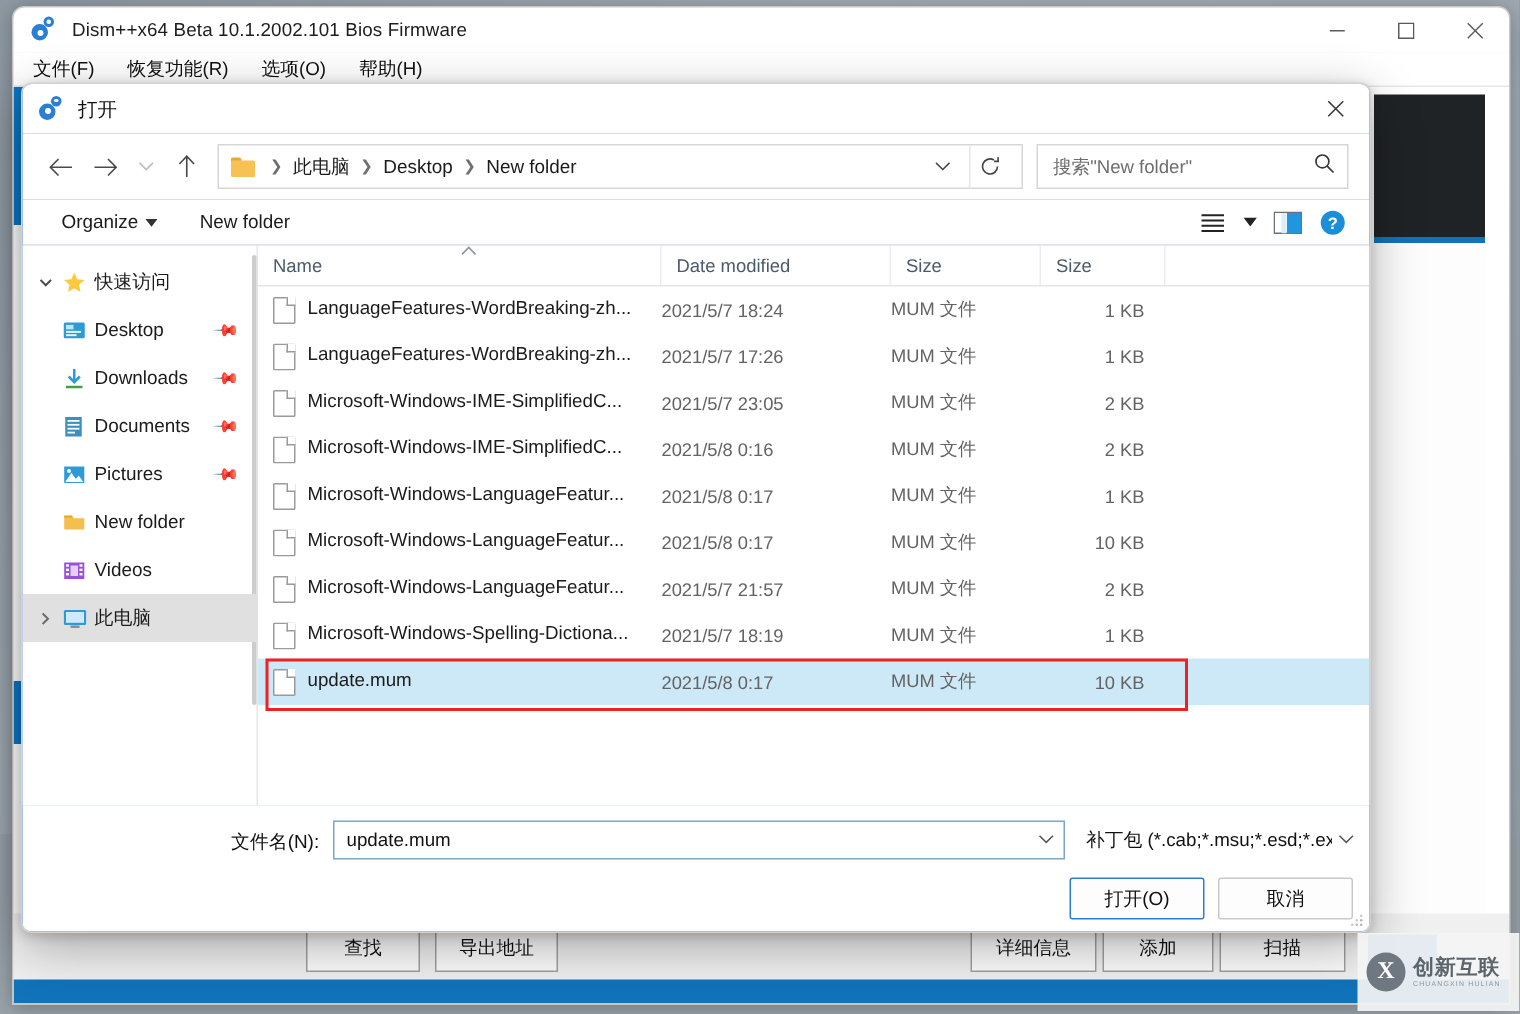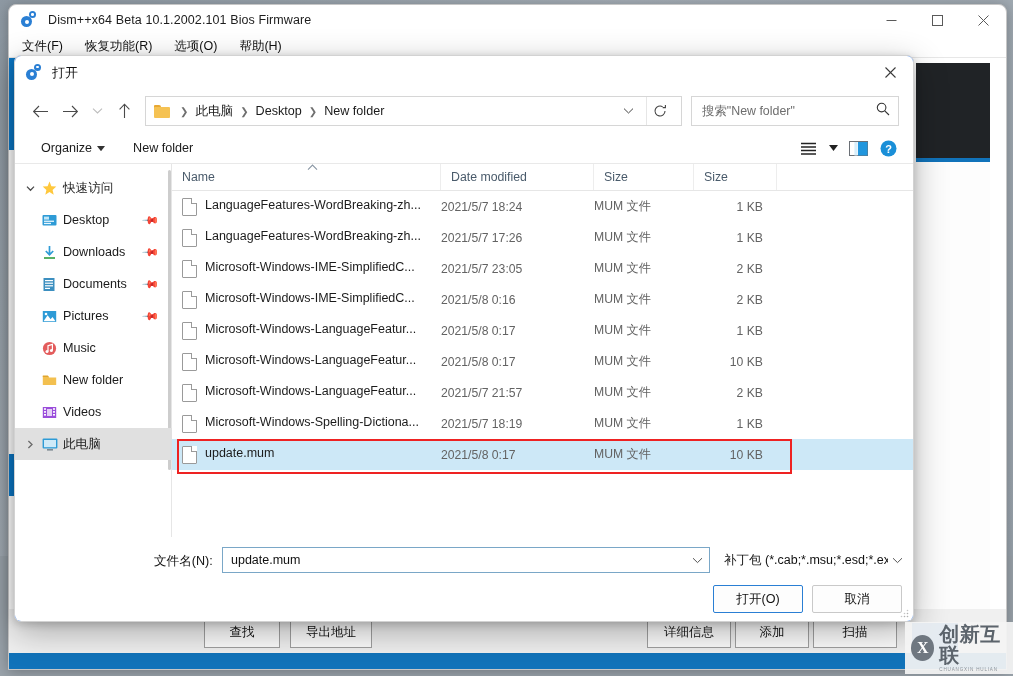--- a/index.html
+++ b/index.html
@@ -117,21 +117,21 @@
     display: flex; align-items: center; gap: 5px; padding-left: 6px;
     box-sizing: border-box;
   }
   .wm-logo {
     width: 26px; height: 26px; border-radius: 50%;
     background: #6f7780; color: #fff; font-size: 16px; font-weight: bold;
     display: flex; align-items: center; justify-content: center;
     font-family: "Liberation Serif", serif;
   }
   .wm-texts { line-height: 1.05; }
-  .wm-cn { font-size: 20px; font-weight: bold; color: #5c646c; letter-spacing: .5px; }
+  .wm-cn { font-size: 14px; font-weight: bold; color: #5c646c; letter-spacing: .5px; }
   .wm-en { font-size: 4.6px; color: #8d949b; letter-spacing: .8px; margin-top: 2px; }
 
   
   .dialog {
     position: absolute; left: 14px; top: 55px; width: 898px; height: 565px;
     background: #3b82f6;
     border: 1px solid #d2d2d2;
     border-radius: 7px;
     box-shadow: 0 10px 34px rgba(0,0,0,.30), 0 2px 8px rgba(0,0,0,.18);
     overflow: hidden;
@@ -538,31 +538,20 @@
             <svg width="15" height="15" viewBox="0 0 15 15">
                 <rect x="0.8" y="2" width="13.4" height="11" fill="#2e9bd6"></rect>
                 <path d="M1.5 12.3 L5.6 6.2 L8.6 10.3 L10.5 8 L13.5 12.3 Z" fill="#fff"></path>
                 <circle cx="4" cy="5" r="1.3" fill="#fff"></circle>
               </svg>
           </span>
           <span class="sb-label">Pictures</span>
           <span class="sb-pin">📌</span>
         </div>
 
-        <div class="sb-row" style="padding-left:24px">
-          <span class="sb-icon">
-            <svg width="15" height="15" viewBox="0 0 15 15">
-                <circle cx="7.5" cy="7.5" r="6.6" fill="#e35c5c"></circle>
-                <path d="M6 10.6 V4.6 L10.4 3.4 V9.4" fill="none" stroke="#fff" stroke-width="1.2"></path>
-                <circle cx="5" cy="10.6" r="1.5" fill="#fff"></circle>
-                <circle cx="9.4" cy="9.4" r="1.5" fill="#fff"></circle>
-              </svg>
-          </span>
-          <span class="sb-label">Music</span>
-        </div>
 
         <div class="sb-row" style="padding-left:24px">
           <span class="sb-icon">
             <svg width="15" height="15" viewBox="0 0 15 15">
                 <path d="M0.8 3 H6 L7.2 4.5 H14.2 V12 H0.8 Z" fill="#f3c04f"></path>
                 <path d="M0.8 2.6 H5.8 L6.8 4 H0.8 Z" fill="#e0a52f"></path>
               </svg>
           </span>
           <span class="sb-label">New folder</span>
         </div>

